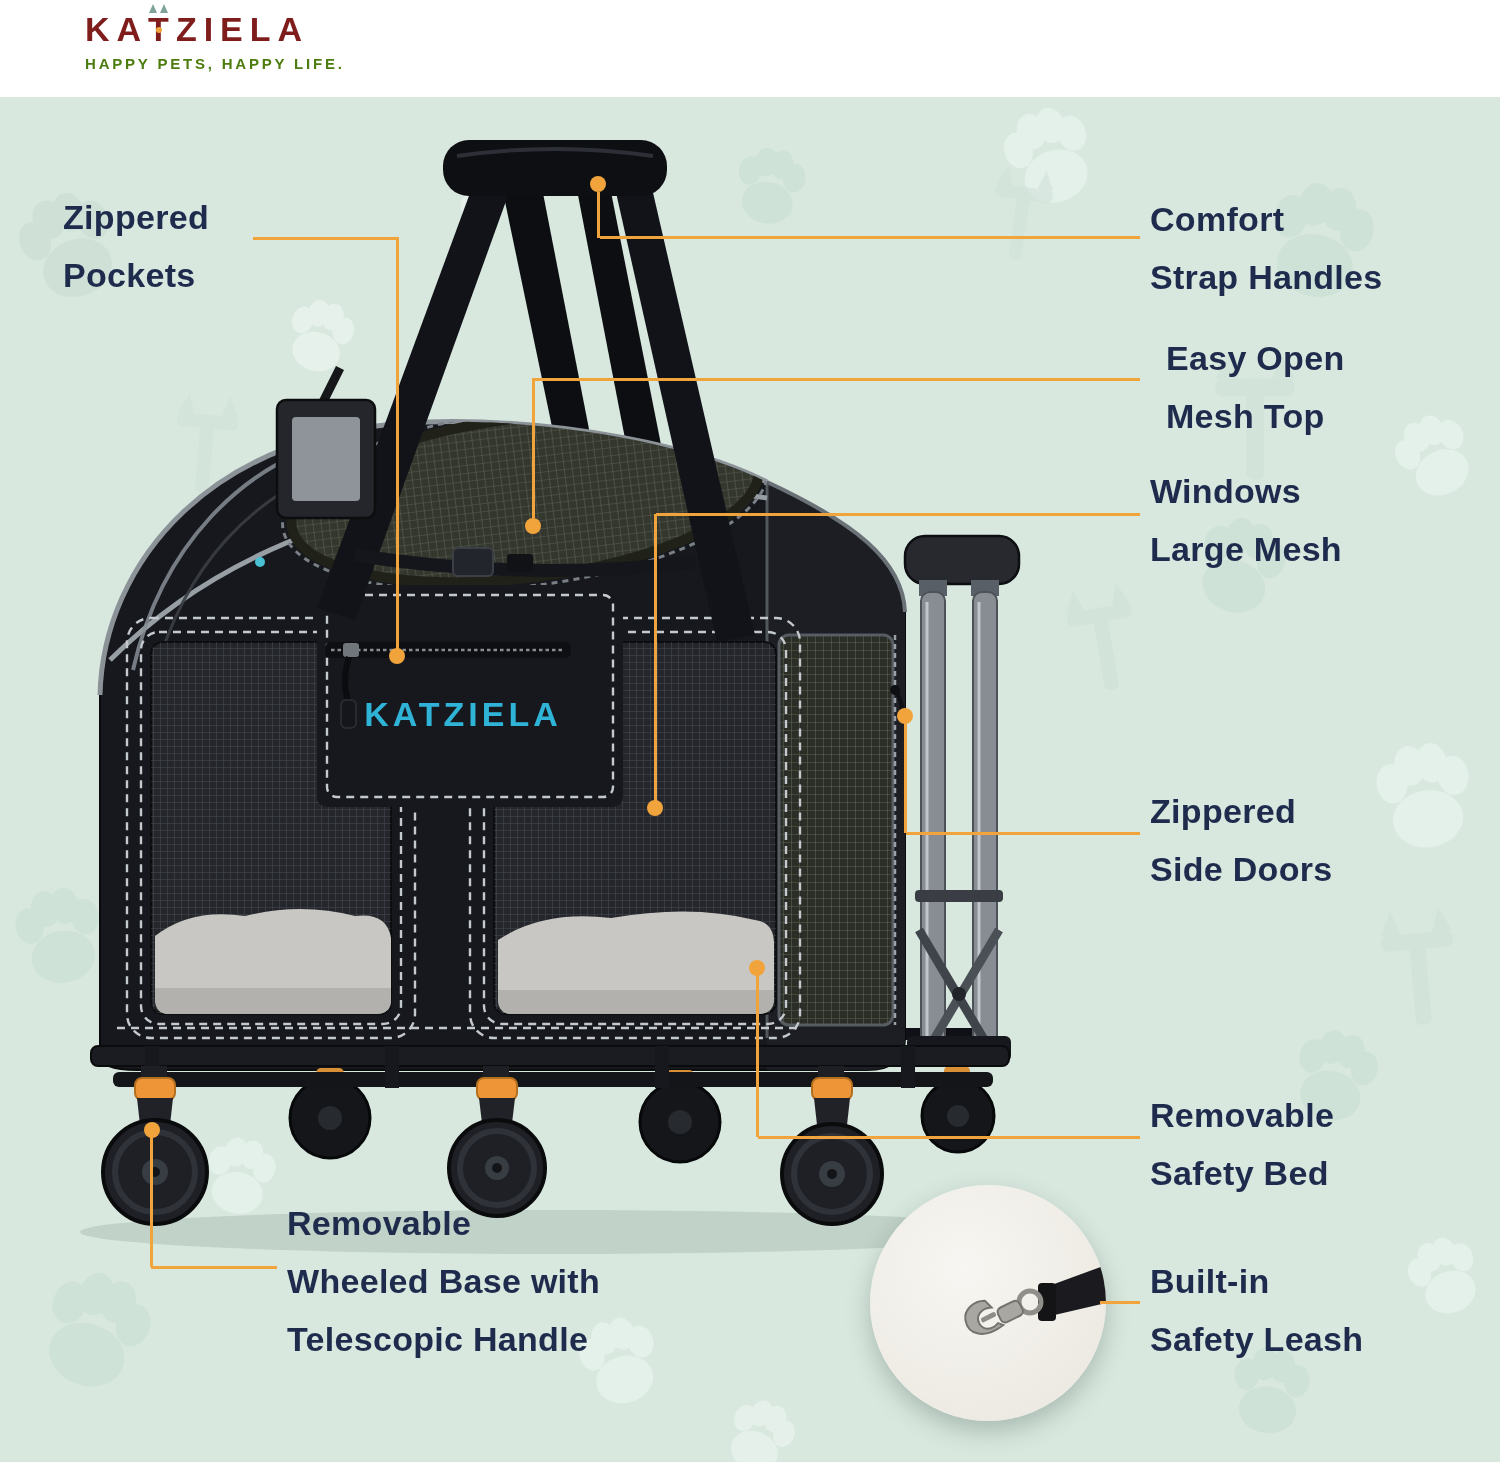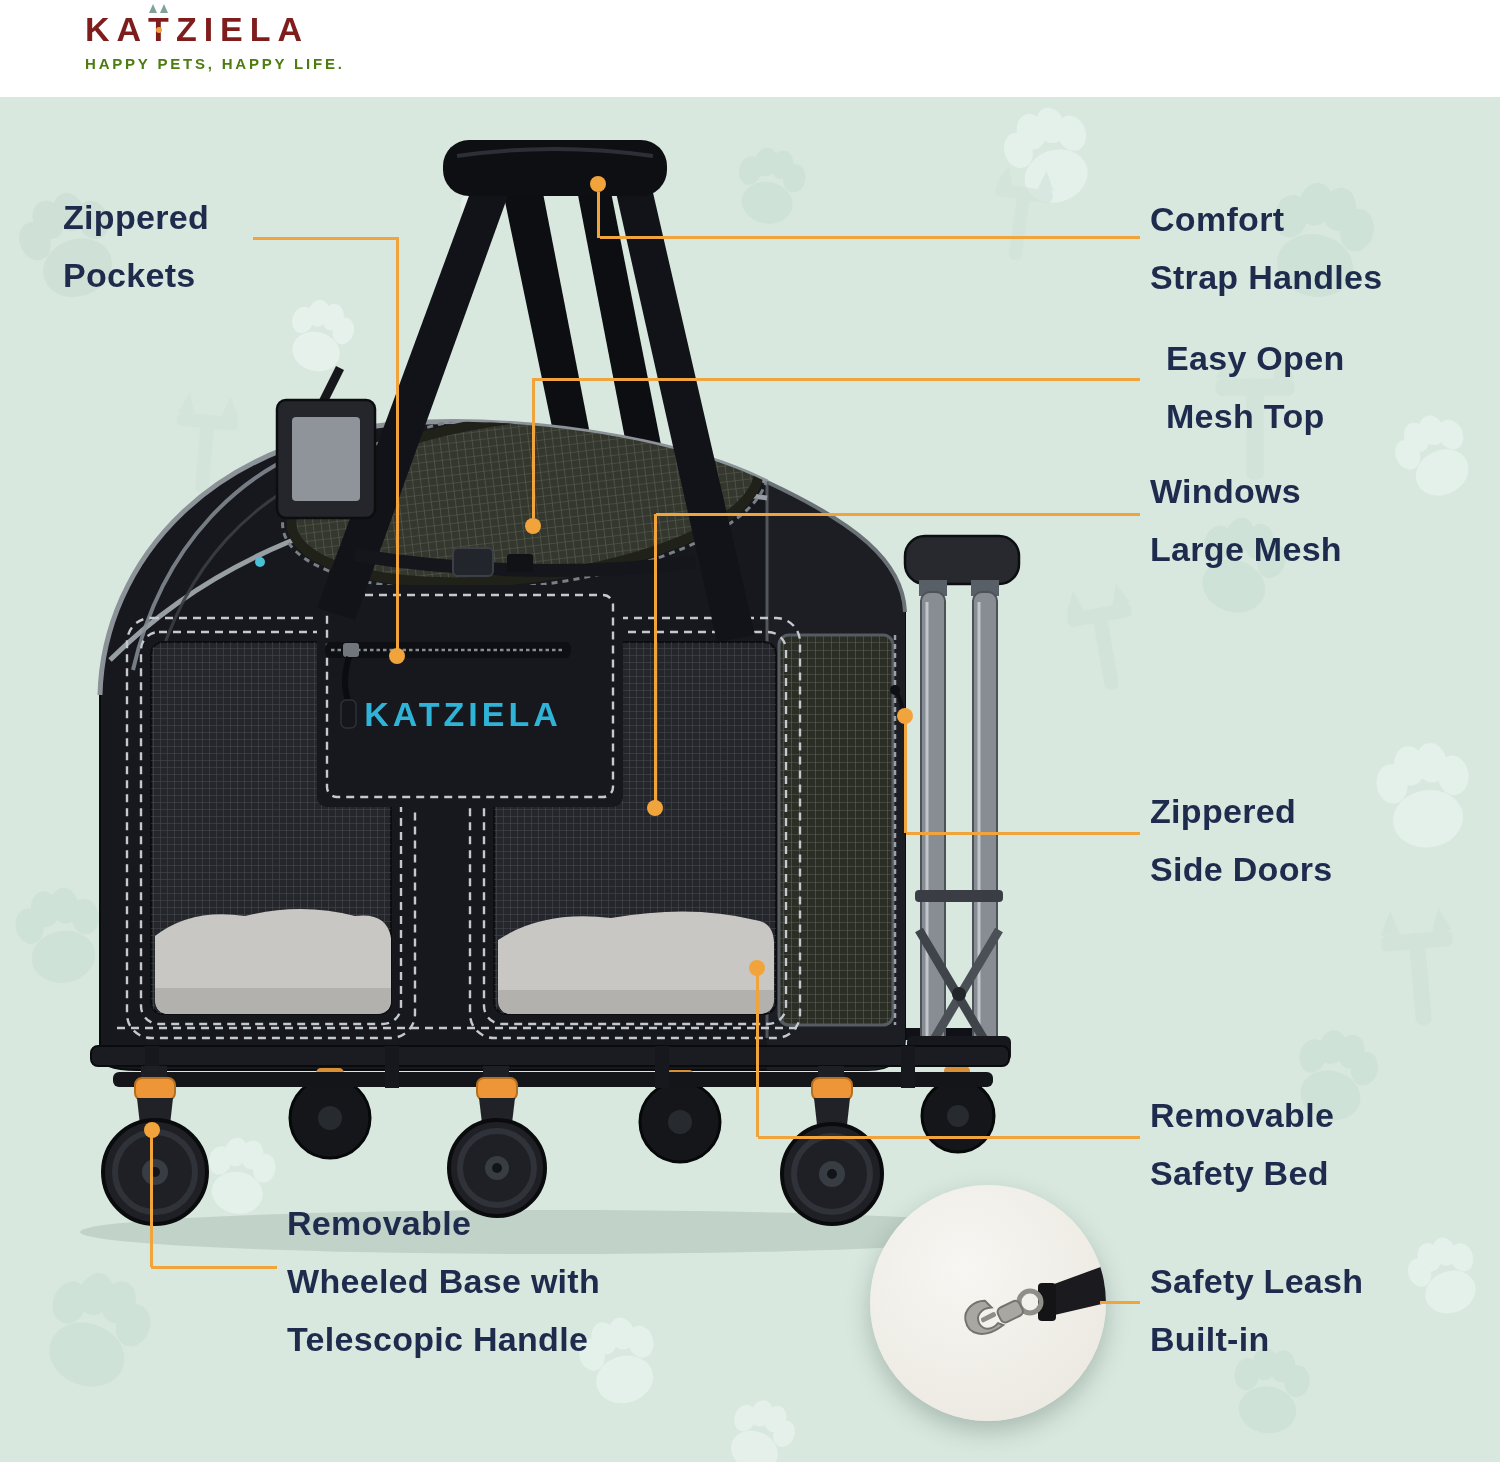--- a/index.html
+++ b/index.html
@@ -334,22 +334,22 @@
       <span>Zippered</span>
       <span>Side Doors</span>
     </div>
 
     <div class="label" style="left:1150px; top:989px;">
       <span>Removable</span>
       <span>Safety Bed</span>
     </div>
 
     <div class="label" style="left:1150px; top:1155px;">
+      <span>Built-in</span>
       <span>Safety Leash</span>
-      <span>Built-in</span>
     </div>
 
     <div class="label" style="left:287px; top:1097px;">
       <span>Removable</span>
       <span>Wheeled Base with</span>
       <span>Telescopic Handle</span>
     </div>
 
   </div>
 </div>

